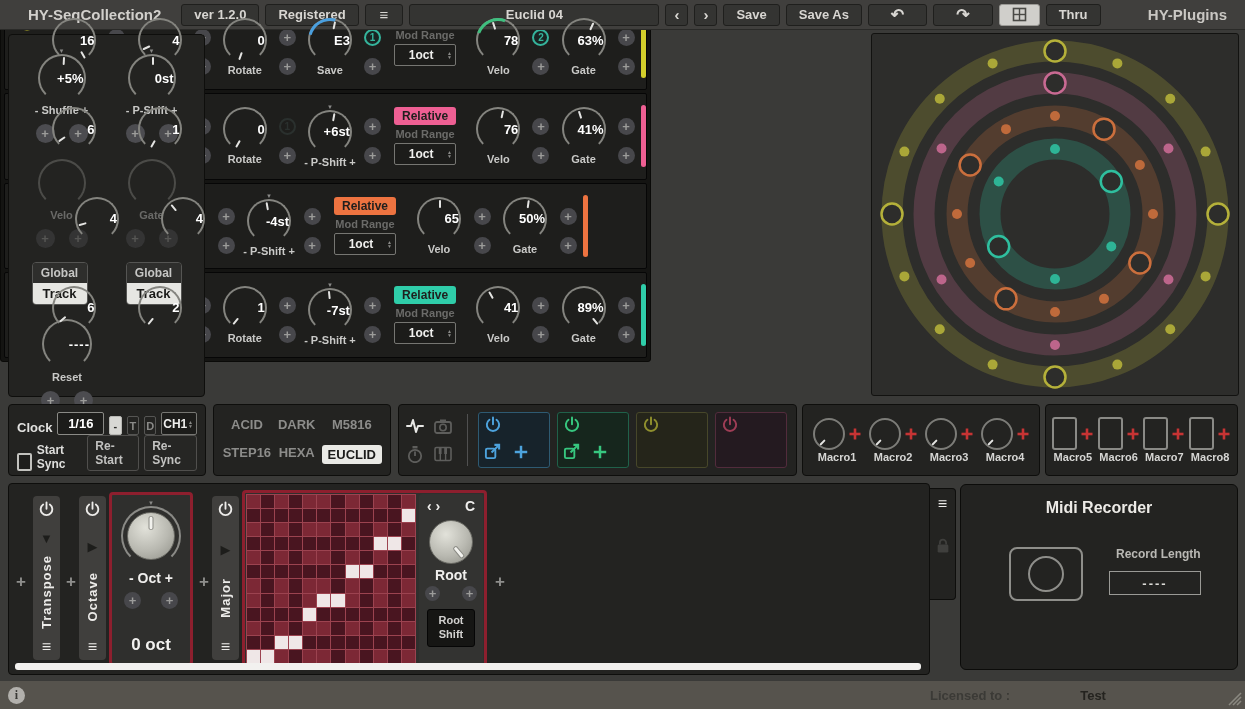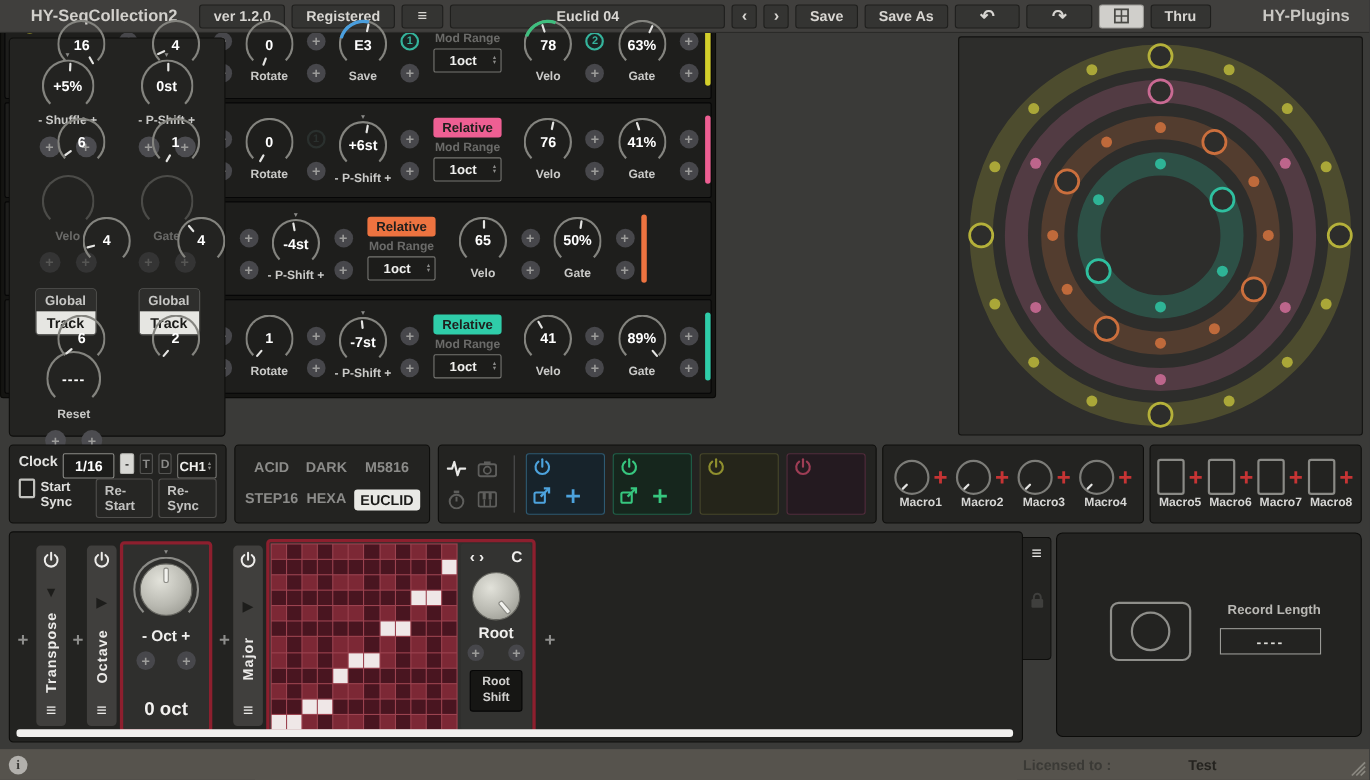--- a/index.html
+++ b/index.html
@@ -14,21 +14,21 @@
   .tb-preset { width:250px; justify-content:center; }
   .tb-grid { background:#d0cfcb; border-color:#9a9995; }
   .tb-brand { margin-left:auto; font-size:15px; font-weight:bold; color:#c9c7c3; margin-right:8px;}
   .arrowbtn { padding:0 22px; font-size:16px; }
 
   
   .panel { position:absolute; background:#232321; border:1px solid #0e0e0c; border-radius:4px; }
 
   
   .kgroup { display:flex; flex-direction:column; align-items:center; width:64px; }
-  .knob { position:relative; width:44px; height:44px; border-radius:50%; border:2px solid #84847f; border-bottom-color:transparent; display:flex; align-items:center; justify-content:center; background:transparent;}
+  .knob { position:relative; width:44px; height:44px; border-radius:50%; border:2px solid #84847f; border-bottom-color:transparent; display:flex; align-items:center; justify-content:flex-end; background:transparent;}
   .knob .kv { font-size:13px; font-weight:bold; color:#fff; }
   .kptr { position:absolute; left:50%; top:1px; width:2px; height:8px; background:#e4e4e2; transform-origin:1px 20px; transform:rotate(var(--a,0deg)); border-radius:1px;}
   .klabel { font-size:11px; font-weight:bold; color:#c9c9c7; margin-top:2px; white-space:nowrap;}
   .kmark { font-size:6px; color:#8a8a88; line-height:5px; height:5px; }
   .btncol { display:flex; flex-direction:column; gap:12px; width:22px; align-items:center; padding-top:10px;}
   .pbtn { width:17px; height:17px; border-radius:50%; background:#47474b; color:#9c9c9a; font-size:13px; font-weight:bold; display:flex; align-items:center; justify-content:center; line-height:1;}
   .badge { width:17px; height:17px; border-radius:50%; border:2px solid #35b49c; color:#35b49c; font-size:10px; font-weight:bold; display:flex; align-items:center; justify-content:center; background:#1a2422;}
   .badge.dim { border-color:#3c4a47; color:#3c4a47; background:transparent;}
   .arc { position:absolute; inset:-2px; border-radius:50%; border:3px solid transparent; }
   .arc.blue { border-top-color:#4a9fde; transform:rotate(-30deg);}
@@ -55,21 +55,21 @@
   .mrsel { width:62px; height:22px; border:1px solid #767672; border-radius:2px; background:#1c1c1a; display:flex; align-items:center; }
   .mrsel .val { flex:1; text-align:center; color:#efefed; font-size:12px; font-weight:bold;}
   .selarrows { display:flex; flex-direction:column; font-size:5px; color:#8a8a88; padding-right:3px; line-height:4px;}
   .trackbar { width:5px; height:62px; border-radius:3px; margin-left:4px;}
 
   
   #ring-panel { left:871px; top:33px; width:368px; height:363px; background:#2d2d2b; border:1px solid #121210; border-radius:3px;}
 
   
   #clock-panel { left:8px; top:404px; width:198px; height:72px; padding:7px 8px; display:flex; flex-direction:column; justify-content:space-between;}
-  .clk-row { display:flex; align-items:flex-start; gap:5px; }
+  .clk-row { display:flex; align-items:flex-end; gap:5px; }
   .clk-label { font-size:13px; font-weight:bold; color:#e2e2e0;}
   .clk-box { width:58px; height:23px; border:1px solid #8a8a86; border-radius:2px; background:#1c1c1a; color:#fff; font-size:13px; font-weight:bold; display:flex; align-items:center; justify-content:center;}
   .mini-btn { width:15px; height:19px; border:1px solid #555553; border-radius:2px; color:#8a8a88; font-size:11px; font-weight:bold; display:flex; align-items:center; justify-content:center;}
   .mini-btn.on { background:#d8d8d4; color:#2a2a28; border-color:#b8b8b4;}
   .ch-box { width:44px; height:23px; border:1px solid #767672; border-radius:2px; display:flex; align-items:center; background:#1c1c1a;}
   .ch-box .val { flex:1; text-align:center; font-size:12px; font-weight:bold; color:#efefed;}
   .checkbox { width:18px; height:18px; border:2px solid #c2c2be; border-radius:2px; background:#1e1e1c;}
   .small-lbl { font-size:12px; font-weight:bold; color:#dededc; }
   .sm-btn { border:1px solid #504f4d; border-radius:3px; background:#262624; color:#c2c2c0; font-size:12px; font-weight:bold; padding:3px 7px;}
 
@@ -1179,20 +1179,21 @@
   </div>
 
   <div id="side-tab">
     <span class="burger">≡</span>
     <span style="color:#3f3f3d"><svg width="16" height="17" viewBox="0 0 18 18">
           <use href="#ic-lock"></use>
         </svg></span>
   </div>
 
   <div id="midi-panel" class="panel">
+    <div class="midi-title">Midi Recorder</div>
     <div class="rec-btn">
         <div class="rec-circle"></div>
       </div>
     <span class="reclen-lbl">Record Length</span>
     <div class="reclen-box">----</div>
   </div>
 
   <div id="statusbar">
     <span class="info-i">i</span>
     <span class="lic">Licensed to :</span>

